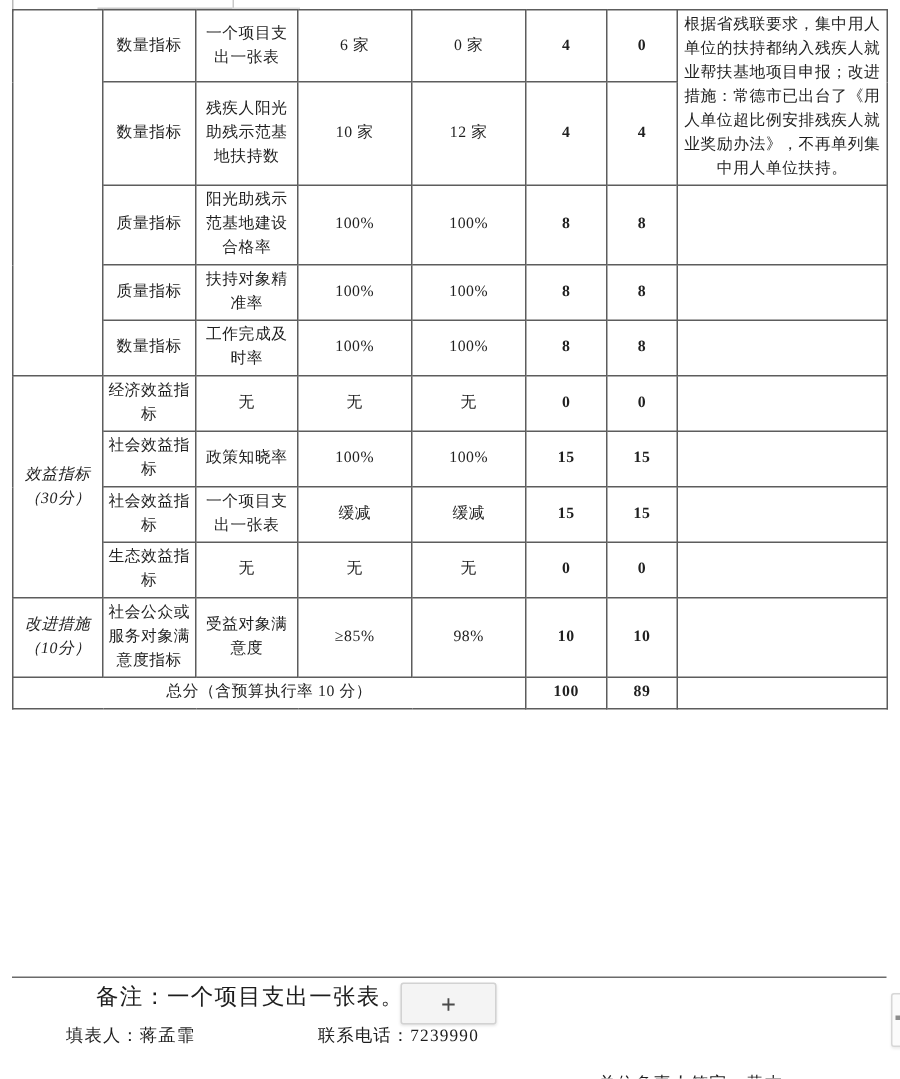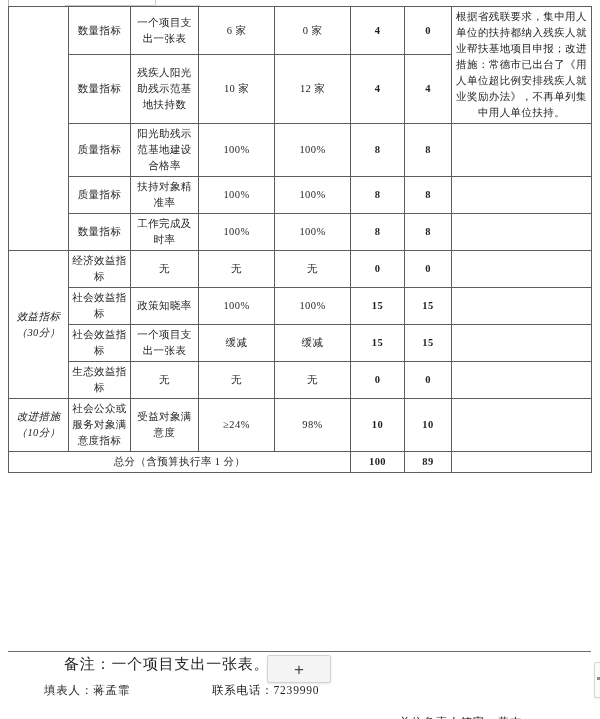--- a/index.html
+++ b/index.html
@@ -279,29 +279,29 @@
         <td class="pct">无</td>
         <td class="num">0</td>
         <td class="num">0</td>
         <td class="blank"></td>
       </tr>
 
       <tr>
         <td class="groupcell">改进措施（10分）</td>
         <td class="narrowtext">社会公众或服务对象满意度指标</td>
         <td class="narrowtext">受益对象满意度</td>
-        <td class="pct">≥24%</td>
+        <td class="pct">≥85%</td>
         <td class="pct">98%</td>
         <td class="num">10</td>
         <td class="num">10</td>
         <td class="blank"></td>
       </tr>
 
       <tr>
-        <td class="totalrow" colspan="5">总分（含预算执行率 1 分）</td>
+        <td class="totalrow" colspan="5">总分（含预算执行率 10 分）</td>
         <td class="num">100</td>
         <td class="num">89</td>
         <td class="blank"></td>
       </tr>
     </tbody>
   </table>
 
   <div class="footer">
     <div class="footer-sep"></div>
     <div class="note-line">备注：一个项目支出一张表。</div>

